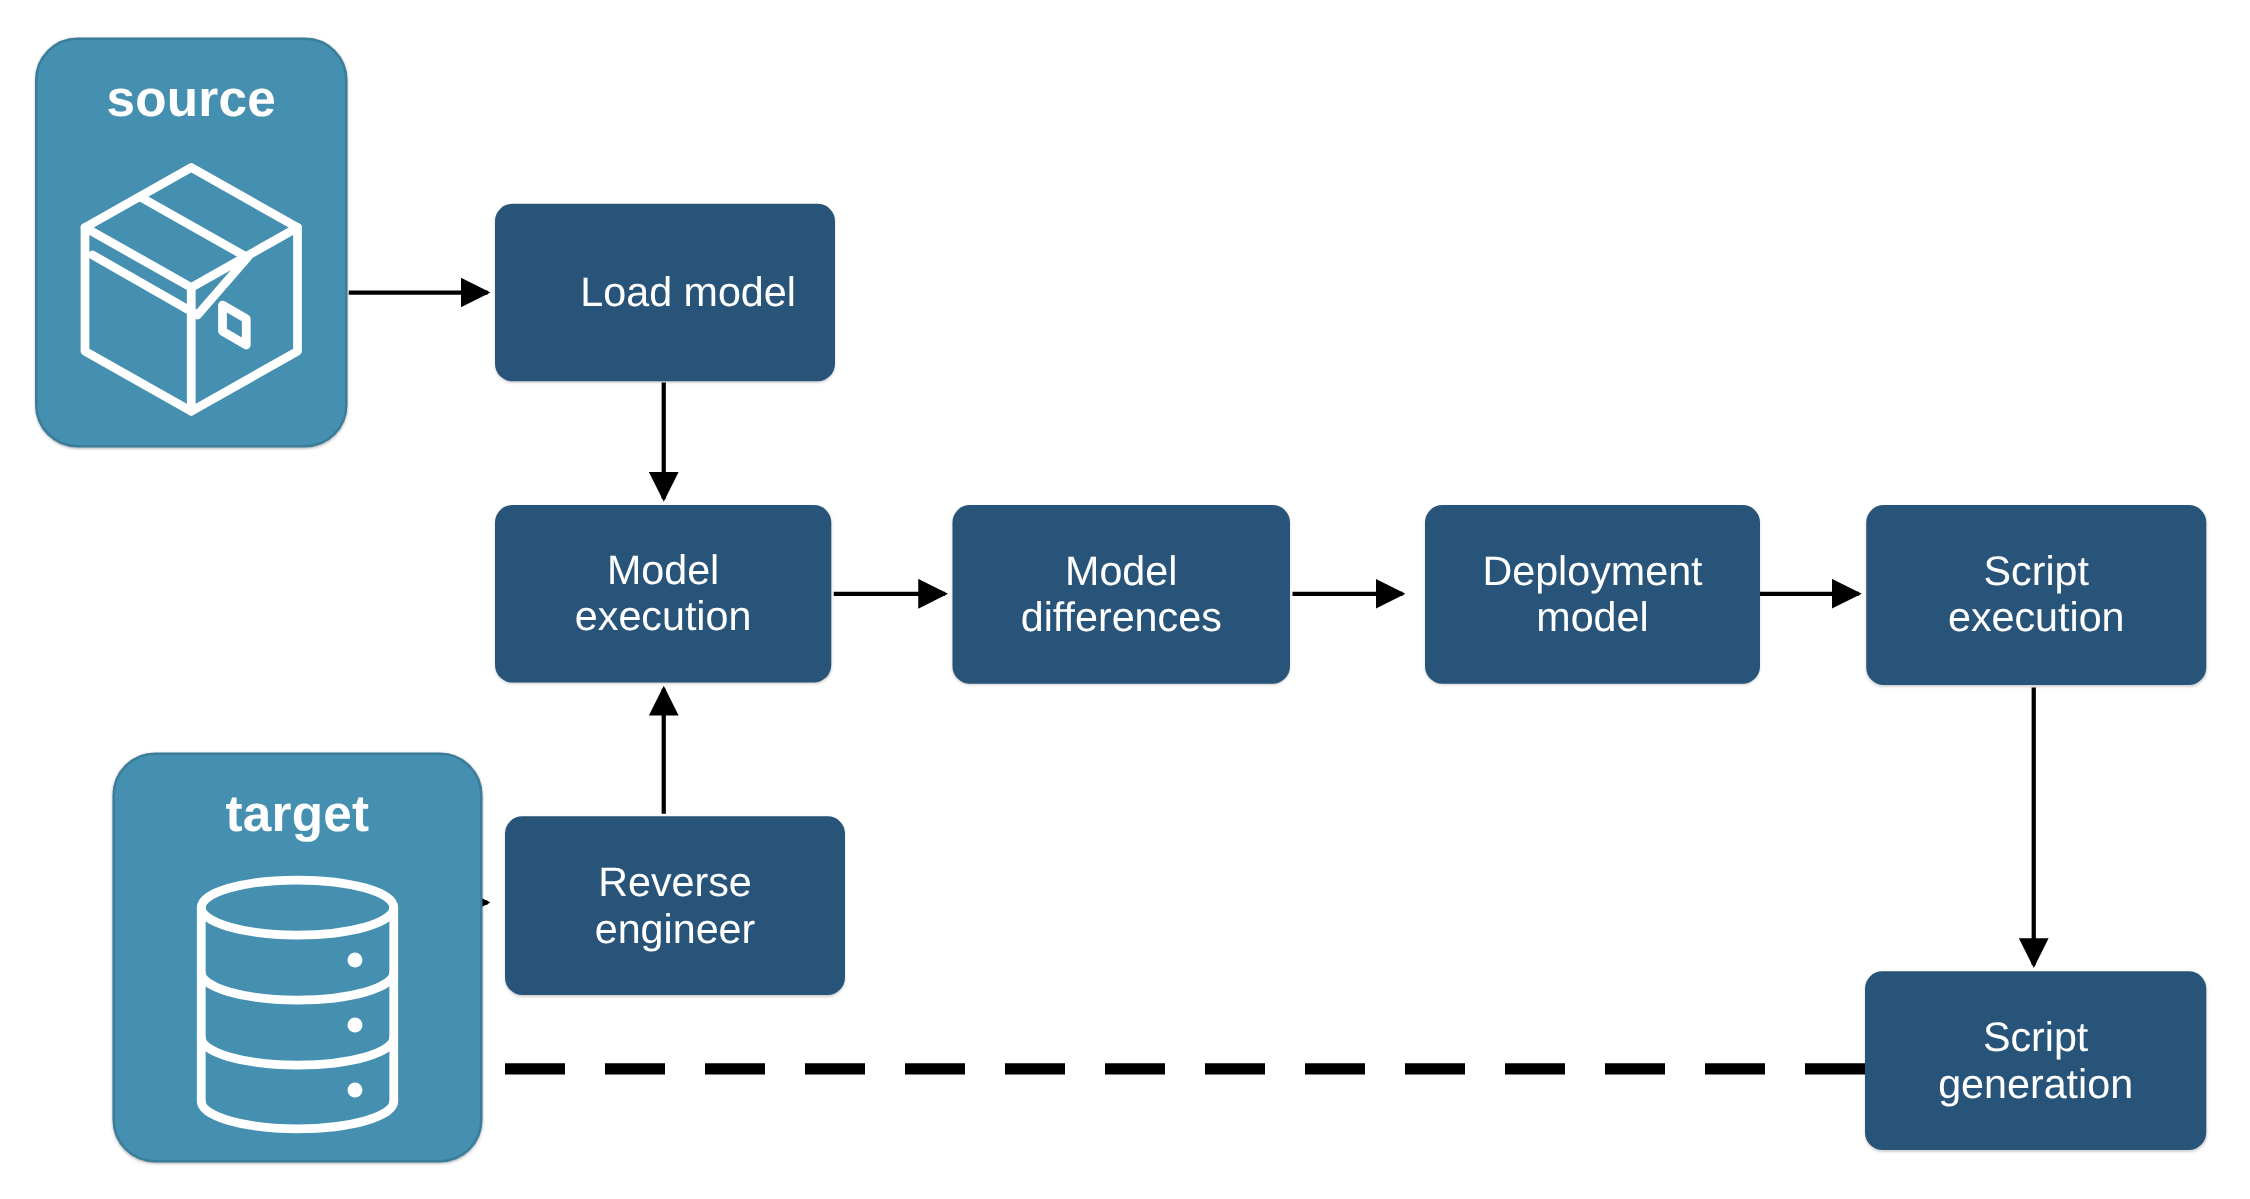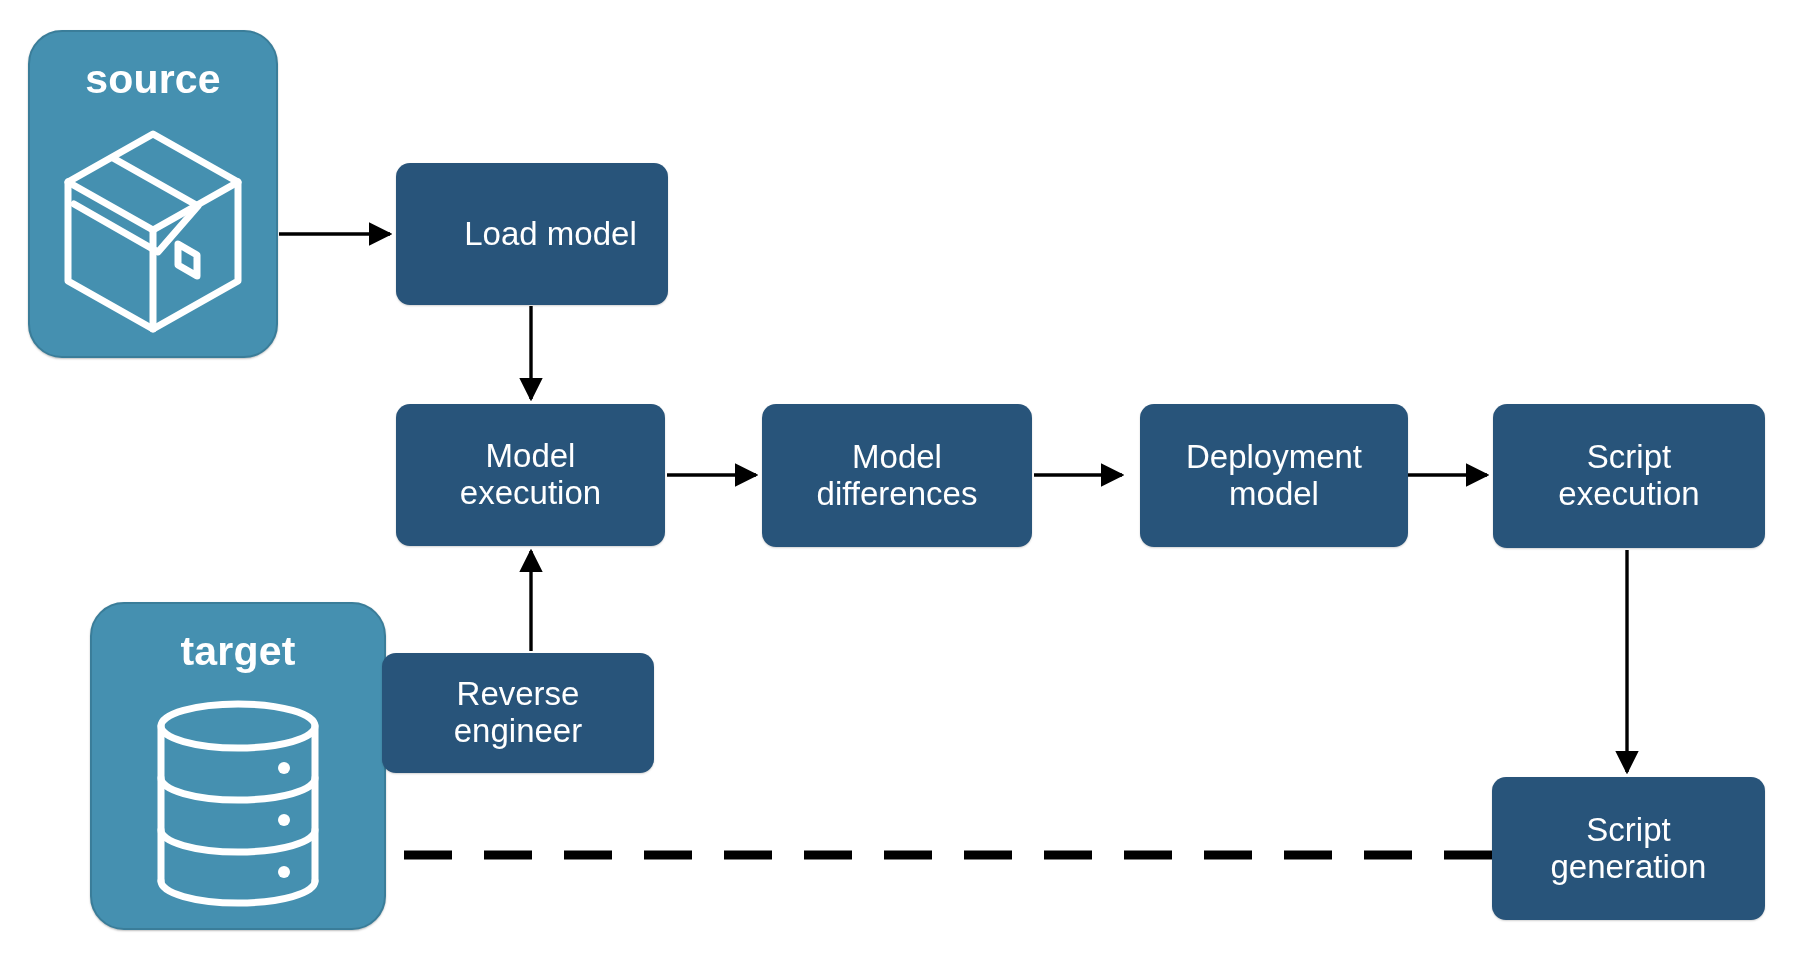--- a/index.html
+++ b/index.html
@@ -170,21 +170,21 @@
     </div>
   </div>
 
   <div class="node process" style="left:1493px; top:404px; width:272px; height:144px;">
     <div>
       <span class="pl">Script</span>
       <span class="pl">execution</span>
     </div>
   </div>
 
-  <div class="node process" style="left:382px; top:653px; width:272px; height:120px;align-items:center;">
+  <div class="node process" style="left:404px; top:653px; width:272px; height:143px;align-items:center;">
     <div>
       <span class="pl">Reverse</span>
       <span class="pl">engineer</span>
     </div>
   </div>
 
   <div class="node process" style="left:1492px; top:777px; width:273px; height:143px;">
     <div>
       <span class="pl">Script</span>
       <span class="pl">generation</span>

